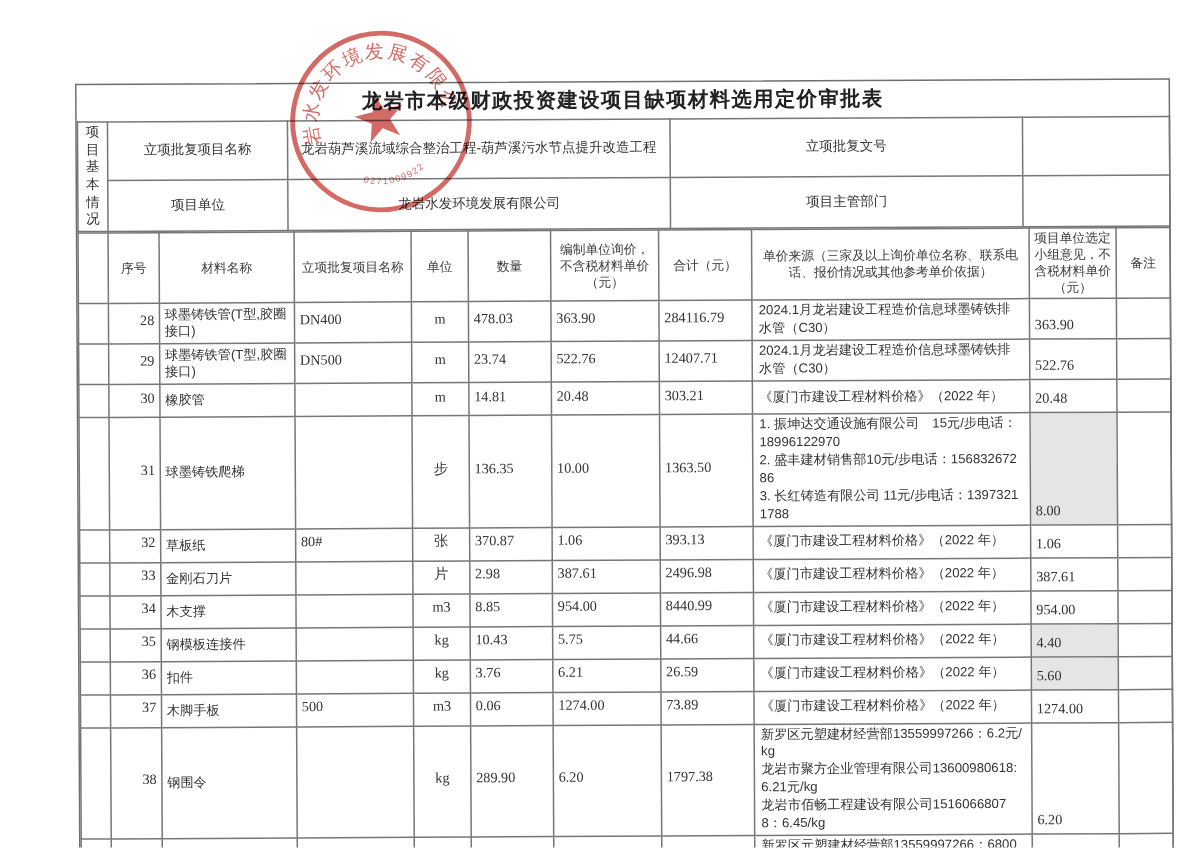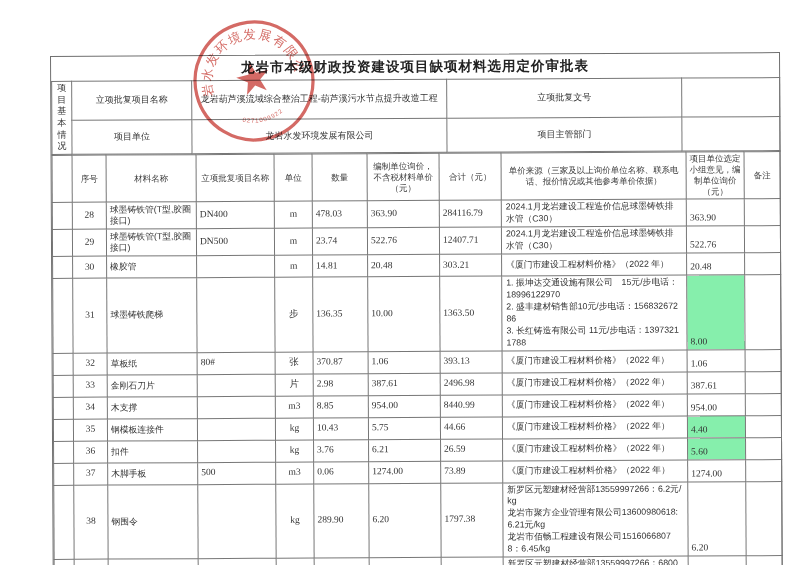--- a/index.html
+++ b/index.html
@@ -26,25 +26,25 @@
   .info-table .vlabel{width:20px;padding:1px 2px;font-size:9px;line-height:1.3;text-align:center;}
   .info-table tr:nth-child(1) td{height:30px;}
   .info-table tr:nth-child(2) td{height:26px;}
   .main-table th{
     text-align:center;font-size:8.5px;line-height:1.3;height:36px;color:#3a3a3a;
     padding:1px 2px;
   }
   .main-table td{font-family:"Liberation Serif","DejaVu Serif",serif;font-size:9.5px;}
   .main-table td.c-name,.main-table td.c-source{font-family:"Liberation Sans","DejaVu Sans",sans-serif;font-size:8.8px;}
   .num{padding-right:4px;}
-  .c-no{text-align:center;padding-left:3px;margin-top:48px;}
+  .c-no{text-align:right;padding-left:3px;margin-top:48px;}
   .c-unit{text-align:center;}
   .c-source{text-align:left;white-space:pre-line;line-height:1.35;padding:1px 4px;}
   .c-decided{vertical-align:bottom;}
-  .hl{background:#86efac;margin-top:36px;}
+  .hl{background:#e5e5e5;margin-top:36px;}
   tbody tr{height:22px;}
   tbody tr:nth-child(1) td,tbody tr:nth-child(2) td{height:24px;}
   tbody tr:nth-child(4) td{height:40px;}
   tbody tr:nth-child(11) td{height:40px;}
   tbody tr:nth-child(12) td{height:48px;}
   .stamp{
     position:absolute;left:188px;top:15px;width:132px;height:132px;
     transform:rotate(-14deg);opacity:0.8;mix-blend-mode:multiply;pointer-events:none;
   }
 </style>
@@ -100,21 +100,21 @@
         <tr>
           <th></th>
           <th>序号</th>
           <th>材料名称</th>
           <th>立项批复项目名称</th>
           <th>单位</th>
           <th>数量</th>
           <th>编制单位询价，不含税材料单价（元）</th>
           <th>合计（元）</th>
           <th>单价来源（三家及以上询价单位名称、联系电话、报价情况或其他参考单价依据）</th>
-          <th>项目单位选定小组意见，编制单位询价（元）</th>
+          <th>项目单位选定小组意见，不含税材料单价（元）</th>
           <th>备注</th>
         </tr>
       </thead>
       <tbody>
           <tr>
     <td class="spacer"></td>
     <td class="c-no">28</td>
     <td class="c-name">球墨铸铁管(T型,胶圈接口)</td>
     <td class="c-spec">DN400</td>
     <td class="c-unit">m</td>

